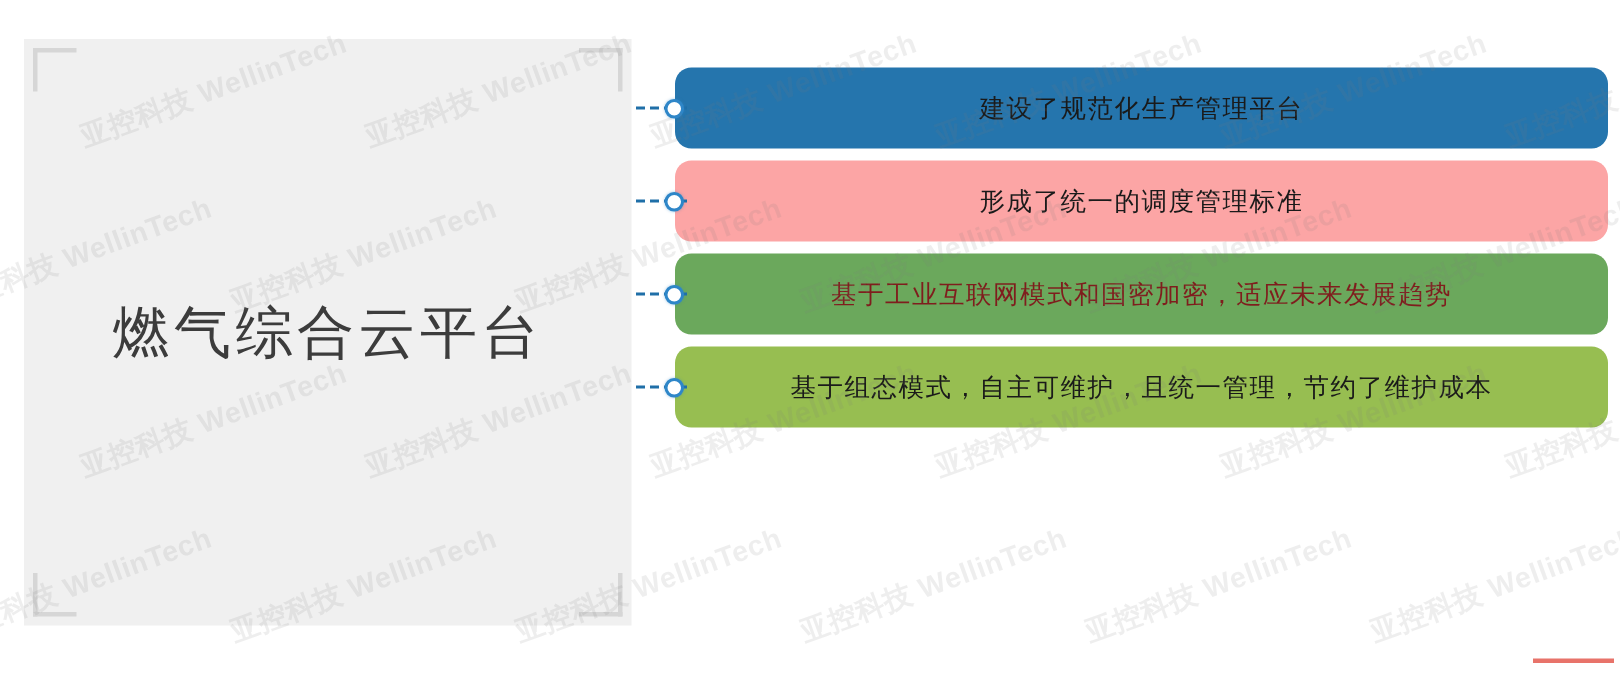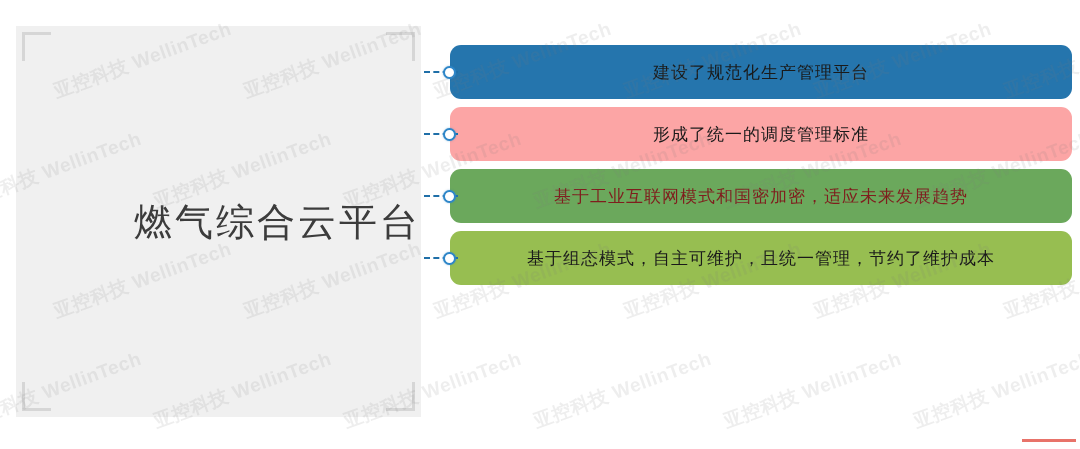--- a/index.html
+++ b/index.html
@@ -58,21 +58,21 @@
   .corner.tr { right: 6px; top: 6px;     border-right-width: 3px; border-top-width: 3px; }
   .corner.bl { left: 6px;  bottom: 6px;  border-left-width: 3px;  border-bottom-width: 3px; }
   .corner.br { right: 6px; bottom: 6px;  border-right-width: 3px; border-bottom-width: 3px; }
 
   #panel-title {
     position: absolute;
     left: 0;
     right: 0;
     top: 50%;
     transform: translateY(-50%);
-    text-align: right;
+    text-align: center;
     font-size: 38px;
     letter-spacing: 3px;
     color: #3c3c3c;
     font-family: "Liberation Sans", "DejaVu Sans", sans-serif;
     font-weight: 400;
   }
 
   
   #bar-list {
     position: absolute;

